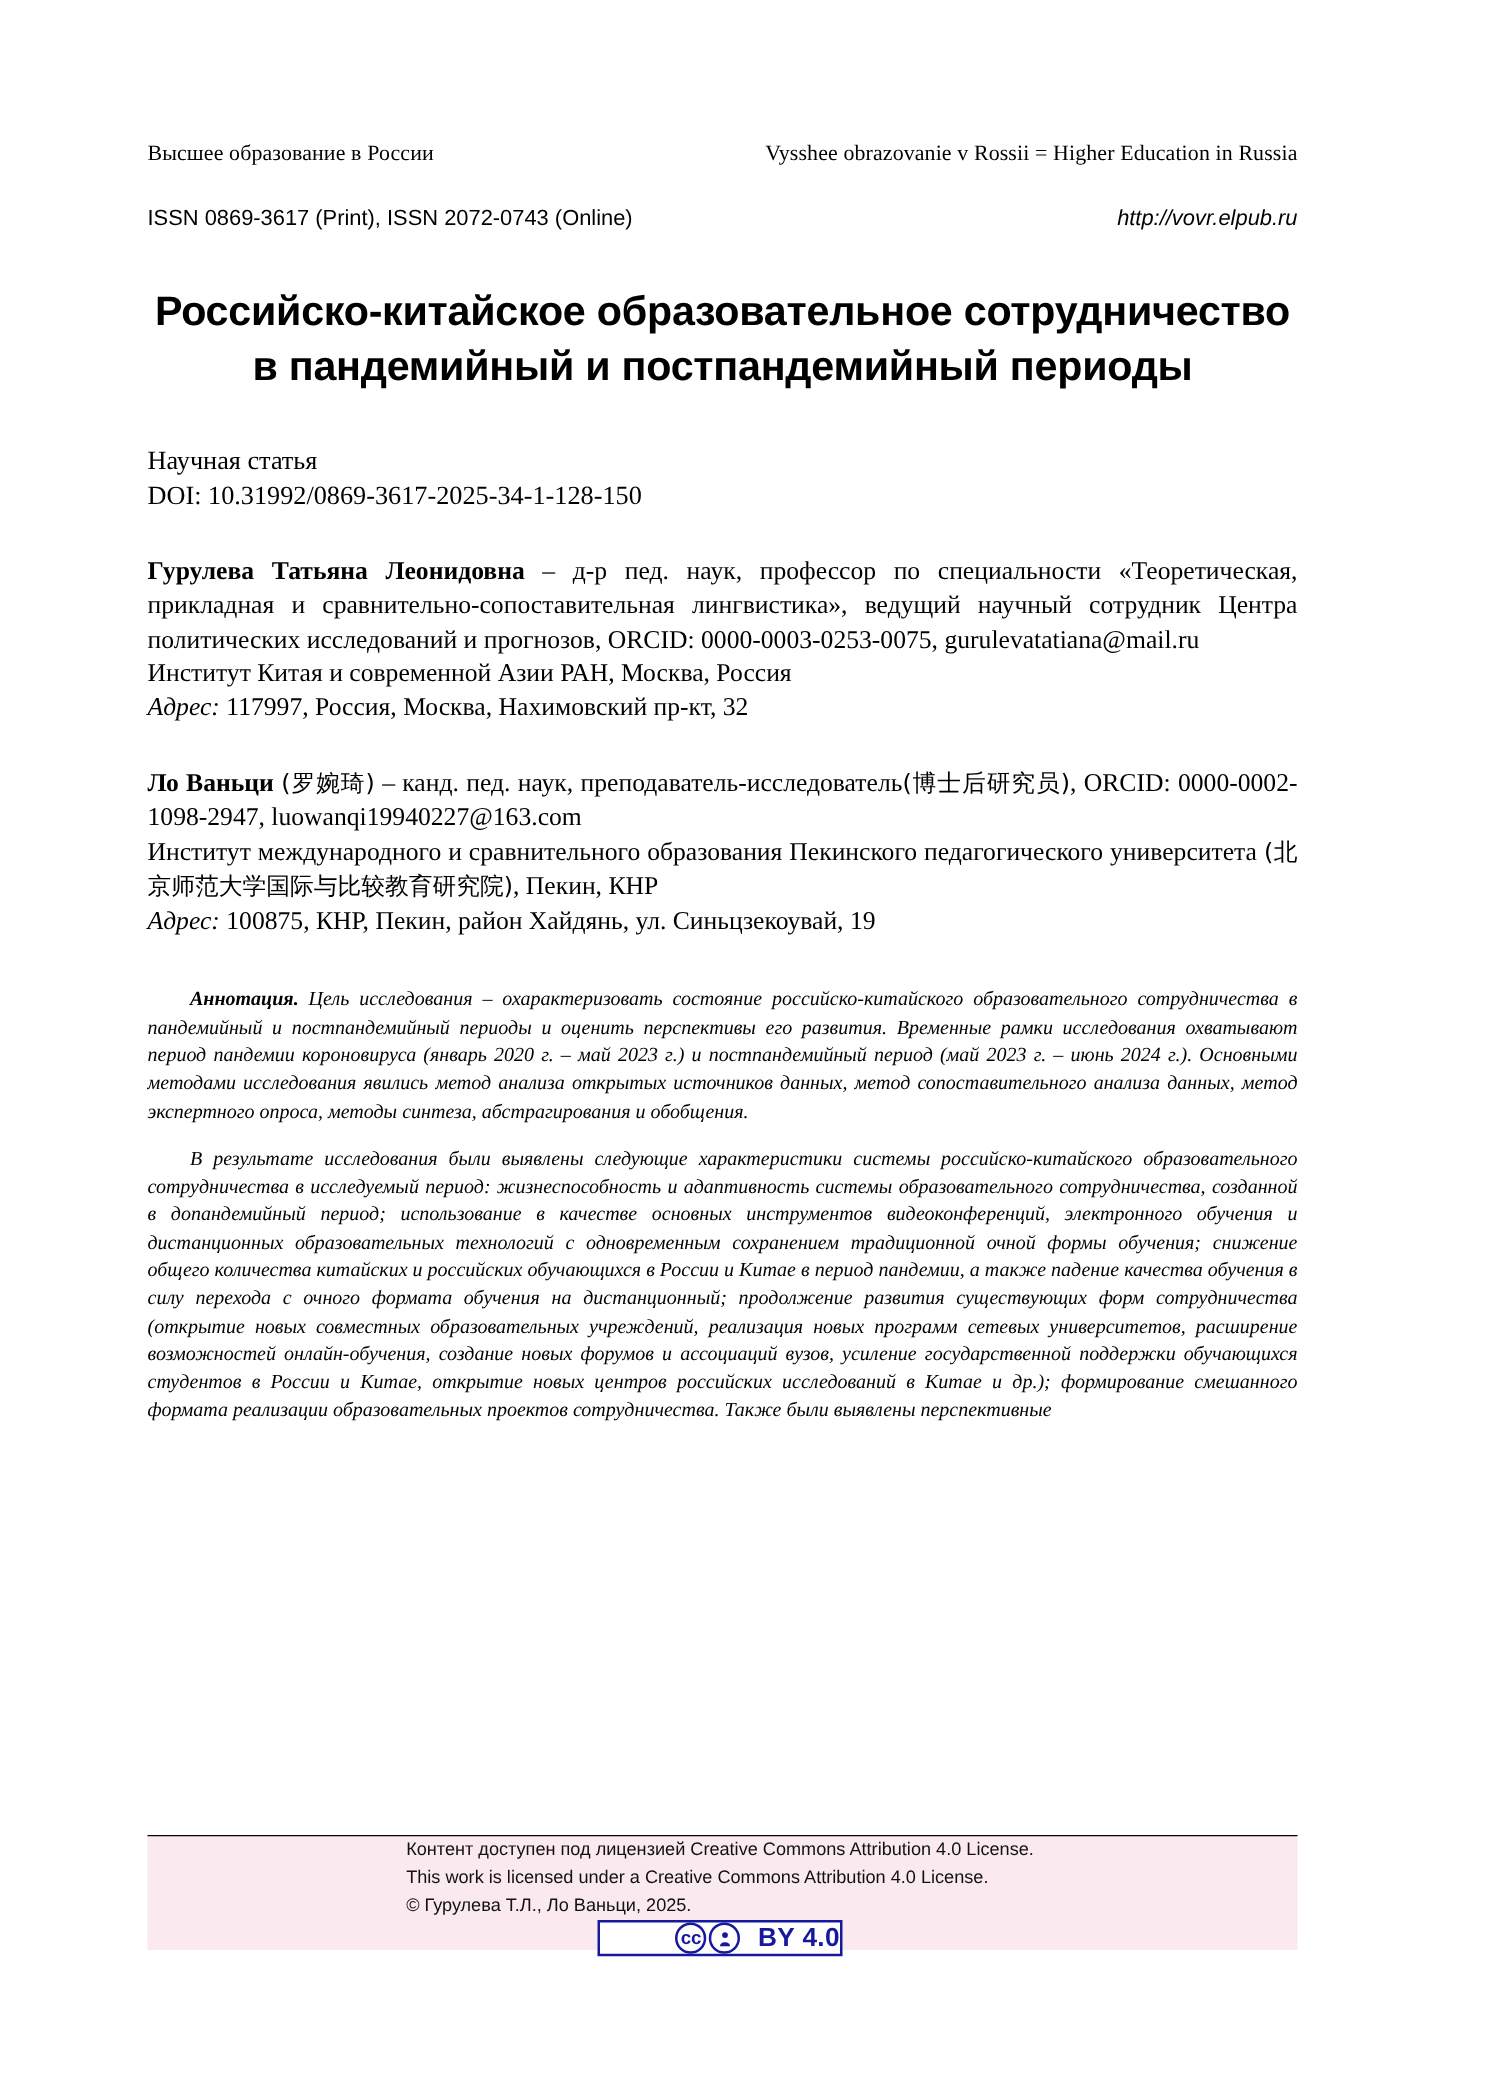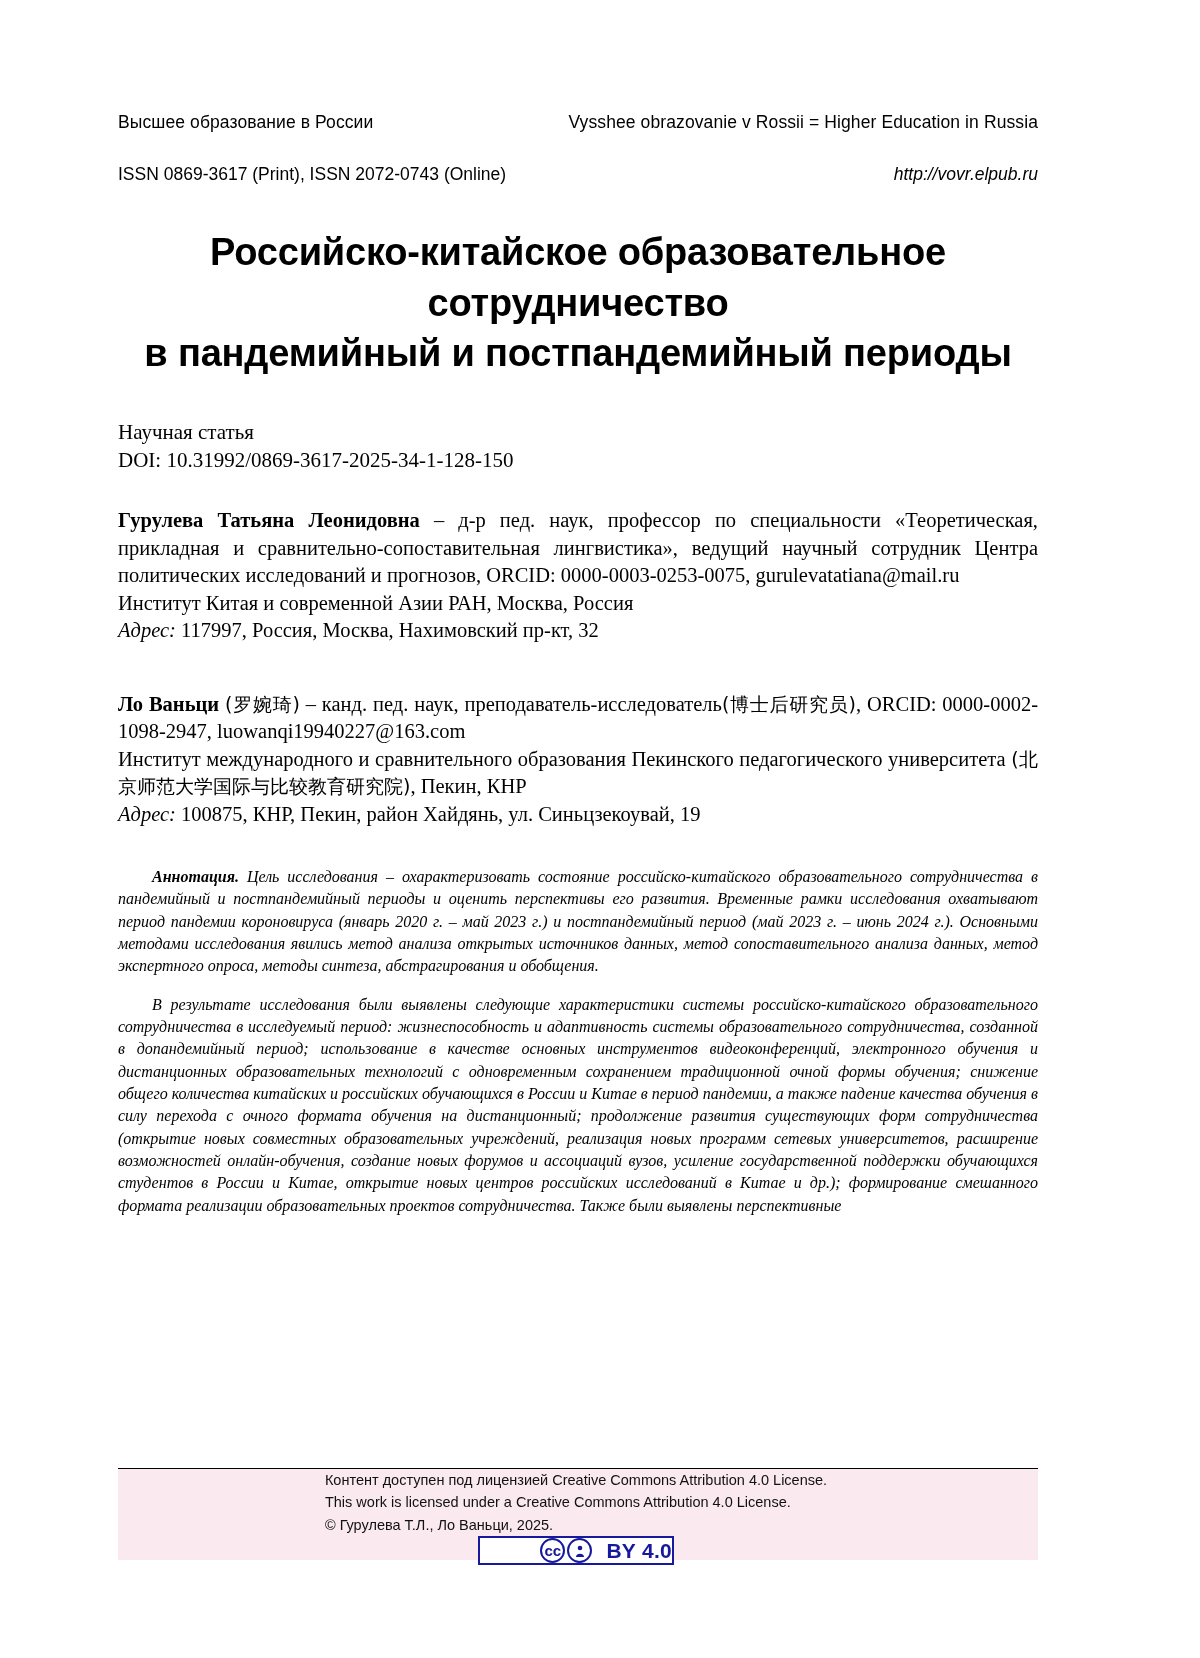--- a/index.html
+++ b/index.html
@@ -27,21 +27,21 @@
     left: 118px;
     top: 112px;
     width: 920px;
   }
 
   
   .runhead {
     display: flex;
     justify-content: space-between;
     align-items: baseline;
-    font-family: Liberation Sans, sans-serif;
+    font-family: Liberation Serif, serif;
     font-size: 17.5px;
     letter-spacing: 0.1px;
   }
   .runhead .left { white-space: nowrap; }
   .runhead .right { white-space: nowrap; }
 
   .issnline {
     display: flex;
     justify-content: space-between;
     align-items: baseline;
@@ -50,21 +50,21 @@
     margin-top: 31px;
   }
   .issnline .right { font-style: italic; }
 
   
   .title {
     margin-top: 42px;
     text-align: center;
     font-family: "Liberation Sans", sans-serif;
     font-weight: bold;
-    font-size: 38px;
+    font-size: 33px;
     line-height: 1.33;
     letter-spacing: -0.2px;
   }
   .title .l2 { display: block; }
 
   
   .meta-block {
     margin-top: 40px;
     font-size: 21px;
     line-height: 1.33;
@@ -72,21 +72,21 @@
   .meta-block div { white-space: nowrap; }
 
   
   .author-block {
     margin-top: 33px;
     font-size: 20.5px;
     line-height: 1.34;
     text-align: justify;
     text-align-last: left;
   }
-  .author-block.second { margin-top: 46px; }
+  .author-block.second { margin-top: 33px; }
   .author-block b { font-weight: bold; }
   .author-block i { font-style: italic; }
   .nojust { text-align: right; }
 
   
   .abstract {
     margin-top: 38px;
     font-size: 16px;
     font-style: italic;
     line-height: 1.395;

